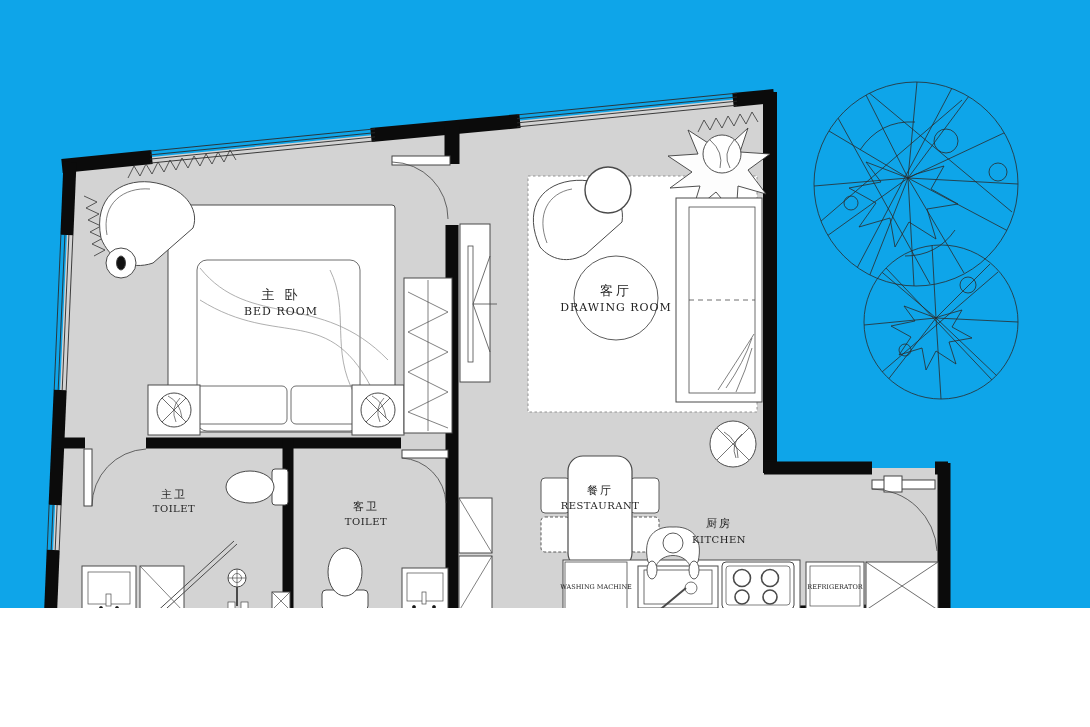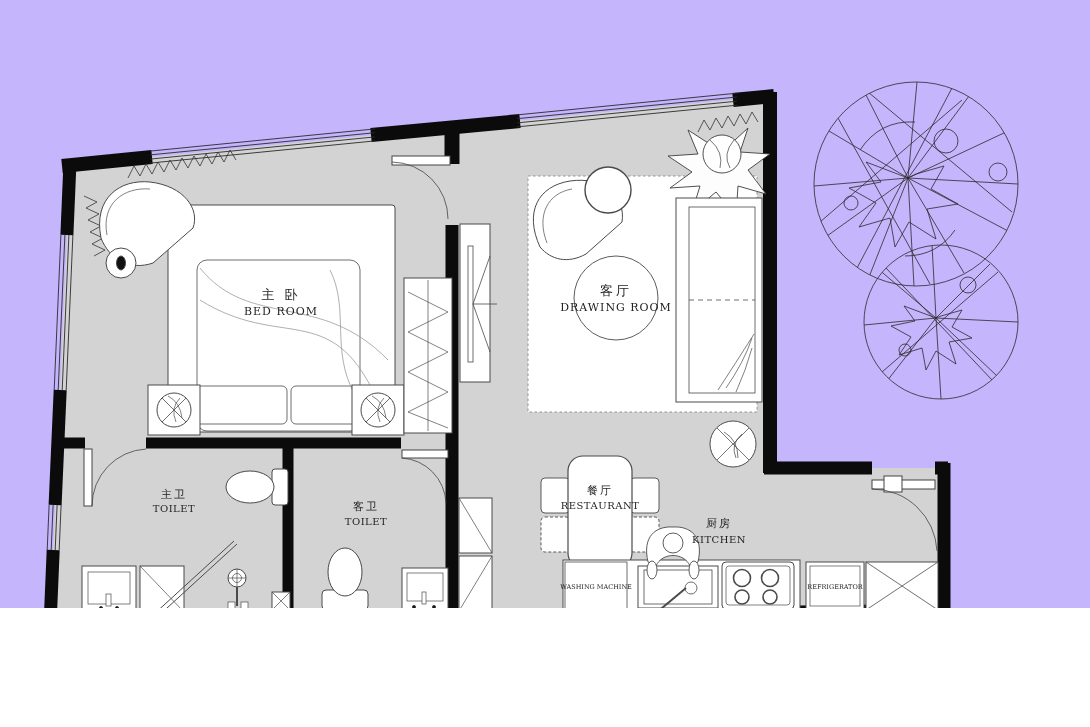--- a/index.html
+++ b/index.html
@@ -1,16 +1,16 @@
 <!DOCTYPE html>
 <html><head>
 <meta charset="utf-8">
 <style>
   html,body{margin:0;padding:0;background:#ffffff;}
-  .canvas{position:relative;width:1090px;height:608px;background:#c4b5fd;overflow:hidden;
+  .canvas{position:relative;width:1090px;height:608px;background:#0ea5e9;overflow:hidden;
           font-family:"DejaVu Serif", serif;}
   svg{position:absolute;left:0;top:0;}
   text{fill:#1d1d1d;}
   .zh{font-size:13px;letter-spacing:3px;}
   .en{font-size:11px;letter-spacing:1px;}
   .zh-s{font-size:11px;letter-spacing:2px;}
   .en-s{font-size:10px;letter-spacing:0.5px;}
   .tiny{font-size:6.5px;letter-spacing:0px;}
 </style>
 </head>

